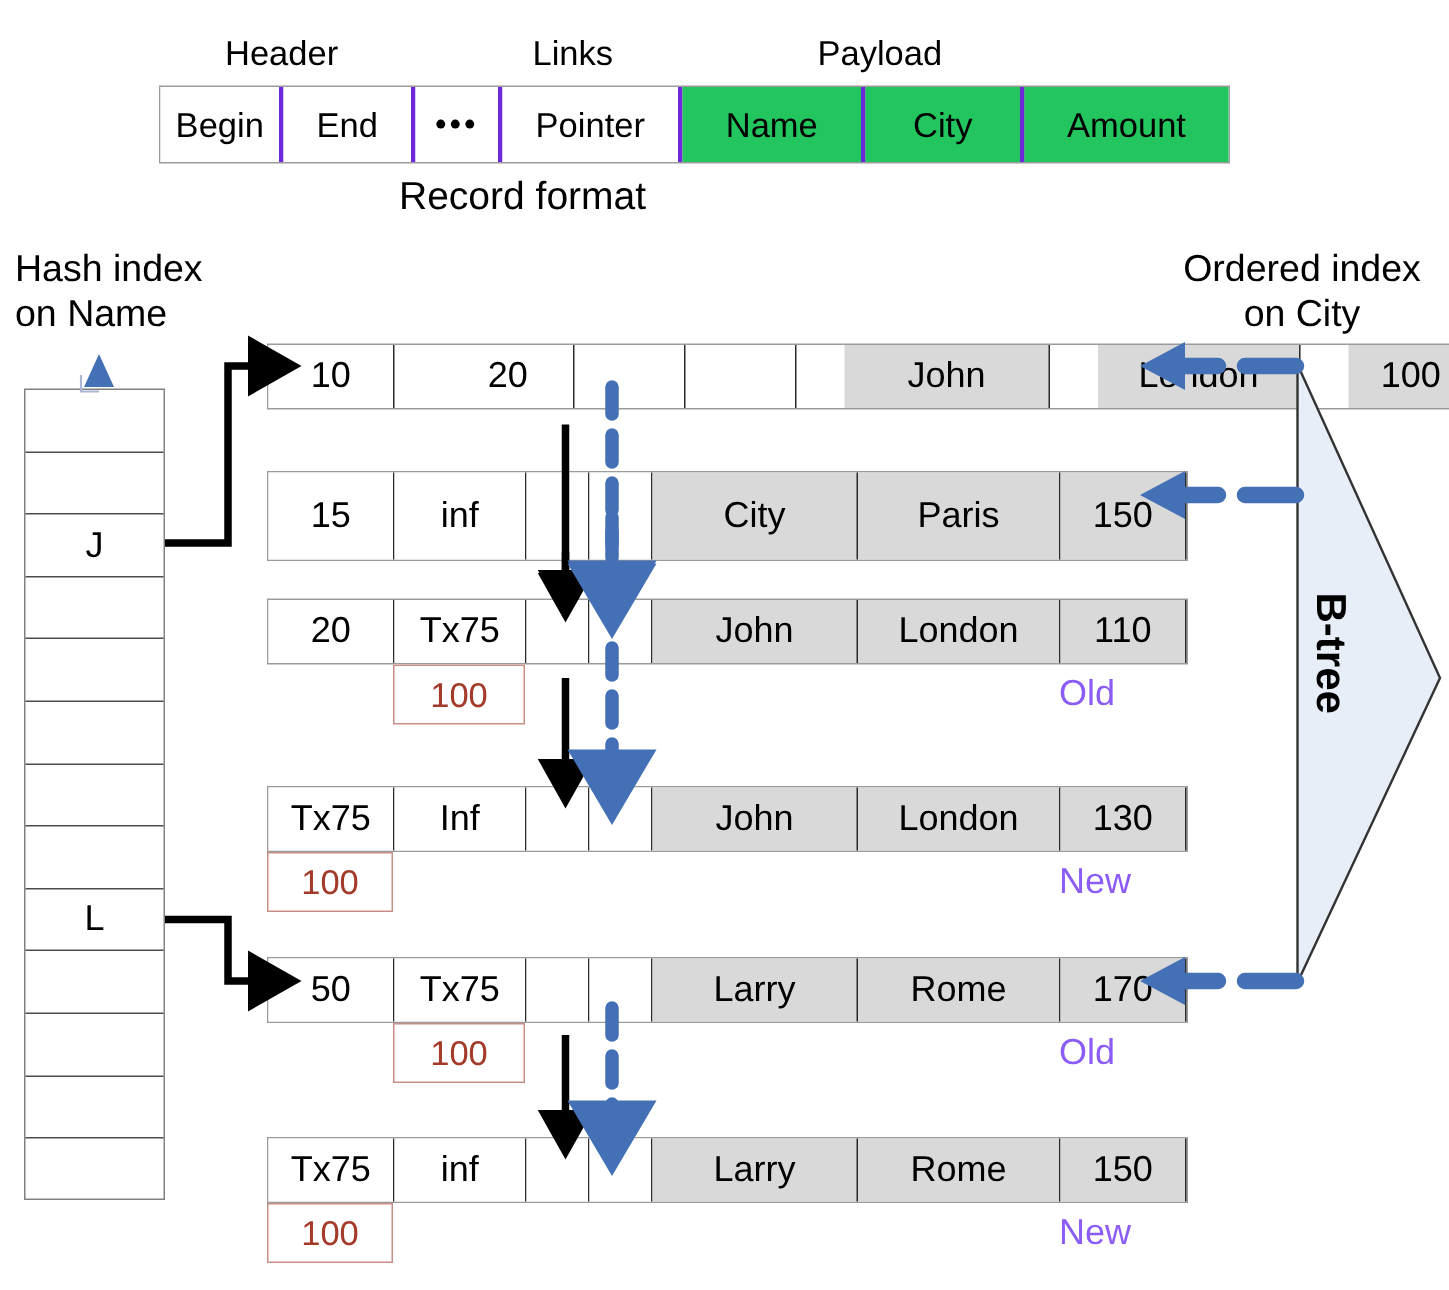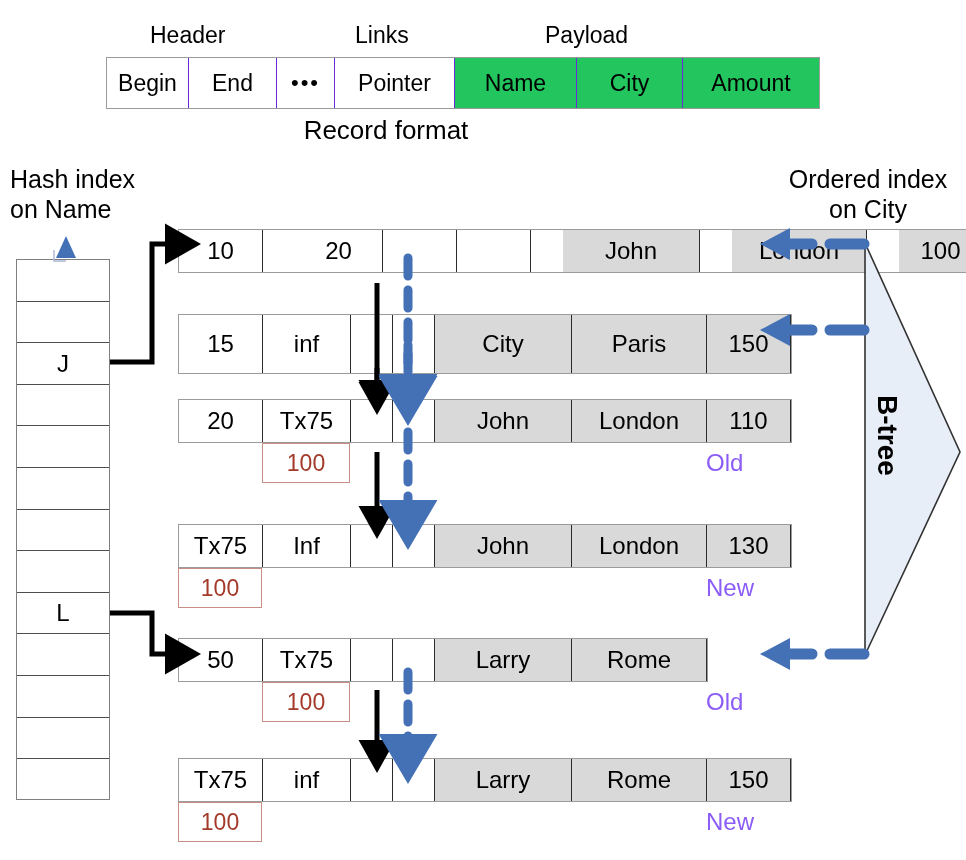--- a/index.html
+++ b/index.html
@@ -24,36 +24,35 @@
   }
   .rf-table {
     position: absolute;
     display: flex;
     border: 1px solid #9b9b9b;
     box-sizing: border-box;
     background: #fff;
   }
   .rf-cell {
     box-sizing: border-box;
-    border-right: 1px solid #6d28d9;
+    border-right: 3px solid #6d28d9;
     display: flex;
     align-items: center;
     justify-content: center;
     font-size: 23px;
     color: #000;
     background: #fff;
   }
   .rf-cell:last-child { border-right: none; }
   .rf-cell.payload { background: #22c55e; }
   .dots { letter-spacing: 2px; font-size: 22px; line-height: 0.6; }
 
   .caption {
     position: absolute;
     font-size: 26px;
-    text-align: center;
     white-space: nowrap;
   }
 
   
   .side-label {
     position: absolute;
     font-size: 25px;
     line-height: 1.18;
     white-space: nowrap;
   }
@@ -230,20 +229,21 @@
       </div>
       <div class="anno-box" style="left: 178px; top: 568px; width: 84px; height: 40px;">100</div>
       <div class="oldnew" style="left: 706px; top: 574px; width: 84px;">New</div>
       <div class="rec-row" style="left: 178px; top: 638px; height: 44px;">
         <div class="rec-cell" style="width: 84px;">50</div>
         <div class="rec-cell" style="width: 88px;">Tx75</div>
         <div class="rec-cell" style="width: 42px;"></div>
         <div class="rec-cell" style="width: 42px;"></div>
         <div class="rec-cell pay" style="width: 137px;">Larry</div>
         <div class="rec-cell pay" style="width: 135px;">Rome</div>
+        <div class="rec-cell pay" style="width: 84px;">170</div>
       </div>
       <div class="anno-box" style="left: 262px; top: 682px; width: 88px; height: 40px;">100</div>
       <div class="oldnew" style="left: 706px; top: 688px; width: 84px;">Old</div>
       <div class="rec-row" style="left: 178px; top: 758px; height: 44px;">
         <div class="rec-cell" style="width: 84px;">Tx75</div>
         <div class="rec-cell" style="width: 88px;">inf</div>
         <div class="rec-cell" style="width: 42px;"></div>
         <div class="rec-cell" style="width: 42px;"></div>
         <div class="rec-cell pay" style="width: 137px;">Larry</div>
         <div class="rec-cell pay" style="width: 135px;">Rome</div>

